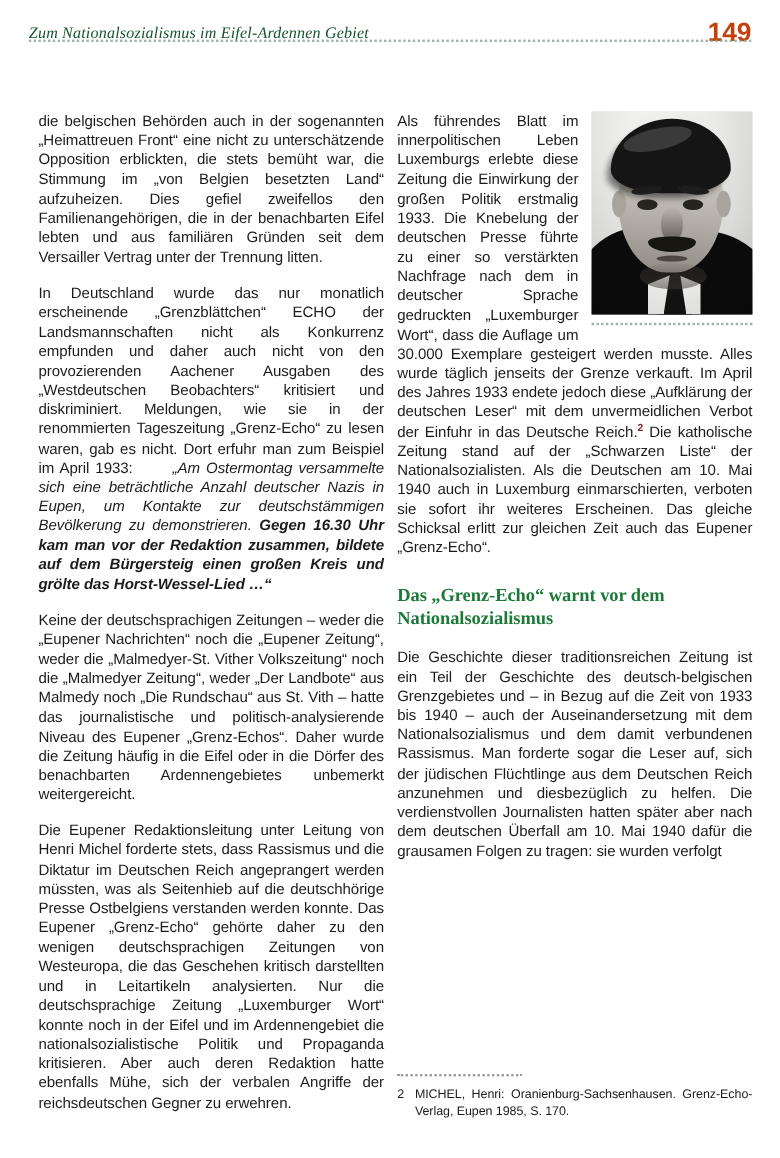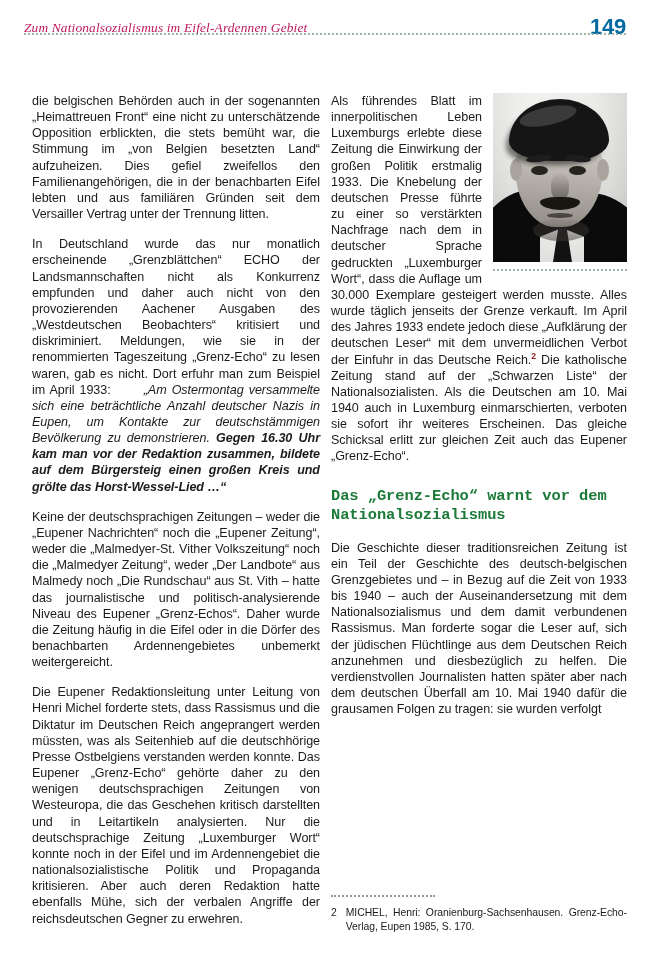--- a/index.html
+++ b/index.html
@@ -26,32 +26,32 @@
     height: 28px;
   }
   .header-title {
     position: absolute;
     left: 0;
     bottom: 4px;
     font-family: "Liberation Serif", serif;
     font-style: italic;
     font-size: 13.4px;
     letter-spacing: 0.15px;
-    color: #be185d;
+    color: #14532d;
     white-space: nowrap;
   }
   .header-pageno {
     position: absolute;
     right: 0;
     bottom: 0px;
     font-family: "Liberation Sans", sans-serif;
     font-weight: bold;
     font-size: 22px;
     letter-spacing: -0.2px;
-    color: #0369a1;
+    color: #c2410c;
   }
   .header-rule {
     position: absolute;
     top: 33px;
     left: 24px;
     right: 24px;
     height: 2px;
     border-top: 2px dotted #8aa79a;
     opacity: .85;
   }
@@ -244,21 +244,21 @@
   }
   .caption-rule {
     width: 134px;
     margin-top: 7px;
     border-top: 2px dotted #8aa79a;
     height: 0;
     opacity: .85;
   }
 
   .section-head {
-    font-family: Liberation Mono, monospace;
+    font-family: Liberation Serif, serif;
     font-weight: bold;
     font-size: 15.4px;
     line-height: 19.5px;
     color: #1c7a38;
     margin: 22px 0 14px 0;
     letter-spacing: -0.05px;
   }
 
   sup.fn {
     color: #8d2020;

